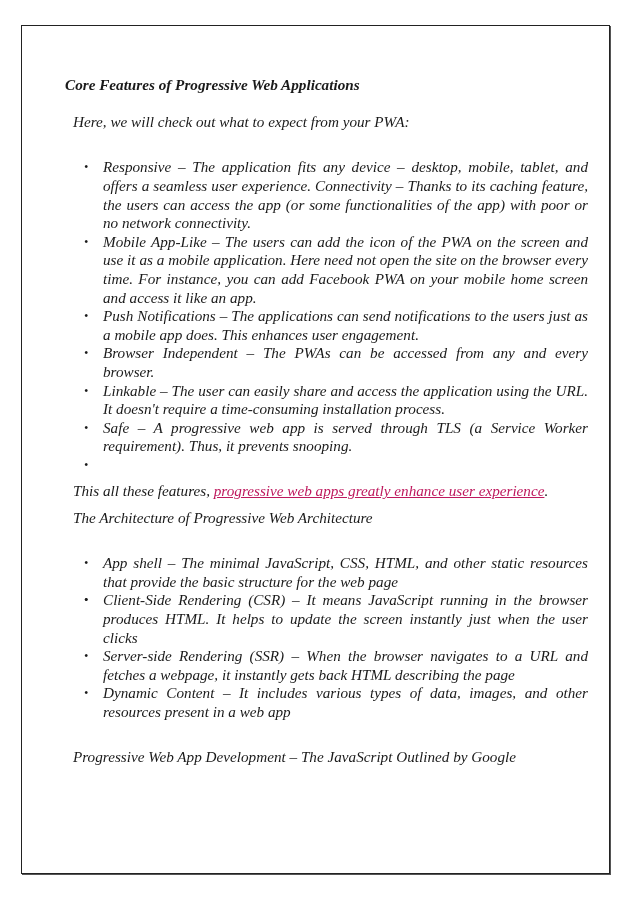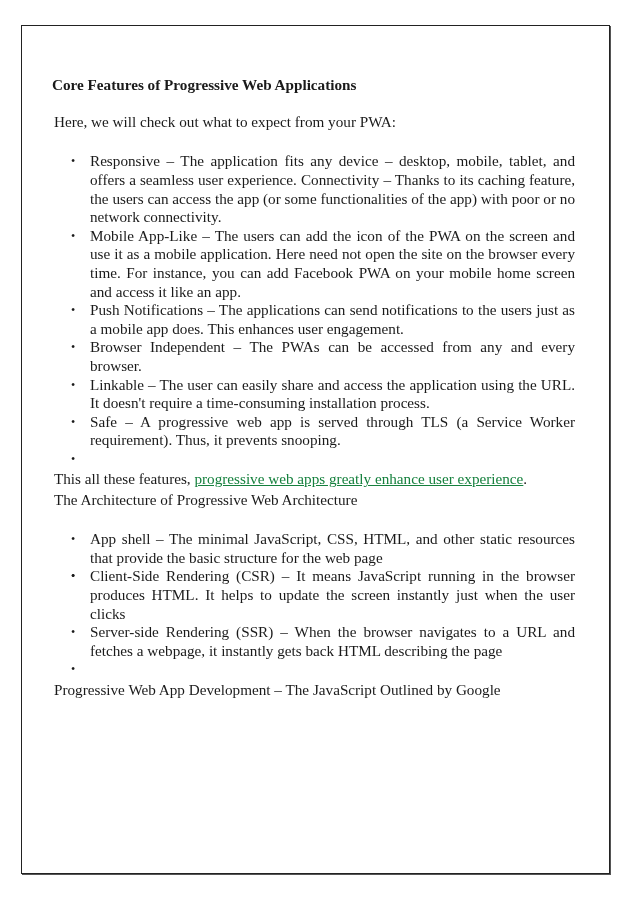--- a/index.html
+++ b/index.html
@@ -20,32 +20,33 @@
     left: 21px;
     top: 25px;
     width: 589px;
     height: 849px;
     border: 1.5px solid #222222;
     box-shadow: 1px 1px 0 #555;
     box-sizing: border-box;
   }
   .content {
     position: absolute;
-    left: 52px;
+    left: 65px;
     top: 76px;
     width: 523px;
     font-size: 15.2px;
     line-height: 18.6px;
+    font-style: italic;
   }
   .heading {
     font-weight: bold;
     margin: 0 0 18.6px 0;
   }
   .para {
-    margin: 2px;
+    margin: 8px;
   }
   .gap {
     height: 18.6px;
   }
   ul.bullets {
     list-style: none;
     margin: 0;
     padding: 0;
   }
   ul.bullets li {
@@ -53,21 +54,21 @@
     padding-left: 38px;
     text-align: justify;
   }
   ul.bullets li .bullet {
     position: absolute;
     left: 19px;
     top: 0;
     font-size: 12px;
   }
   a.link {
-    color: #15803d;
+    color: #be185d;
     text-decoration: underline;
   }
 </style>
 </head>
 <body>
 
 <div class="page-frame"></div>
 
 <div class="content">
 
@@ -125,20 +126,21 @@
     <li>
       <span class="bullet">•</span>
       <span>Client-Side Rendering (CSR) – It means JavaScript running in the browser produces HTML. It helps to update the screen instantly just when the user clicks</span>
     </li>
     <li>
       <span class="bullet">•</span>
       <span>Server-side Rendering (SSR) – When the browser navigates to a URL and fetches a webpage, it instantly gets back HTML describing the page</span>
     </li>
     <li>
       <span class="bullet">•</span>
+      <span>Dynamic Content – It includes various types of data, images, and other resources present in a web app</span>
     </li>
   </ul>
 
   <div class="gap"></div>
 
   <p class="para">Progressive Web App Development – The JavaScript Outlined by Google</p>
 
 </div>
 
 </body></html>

